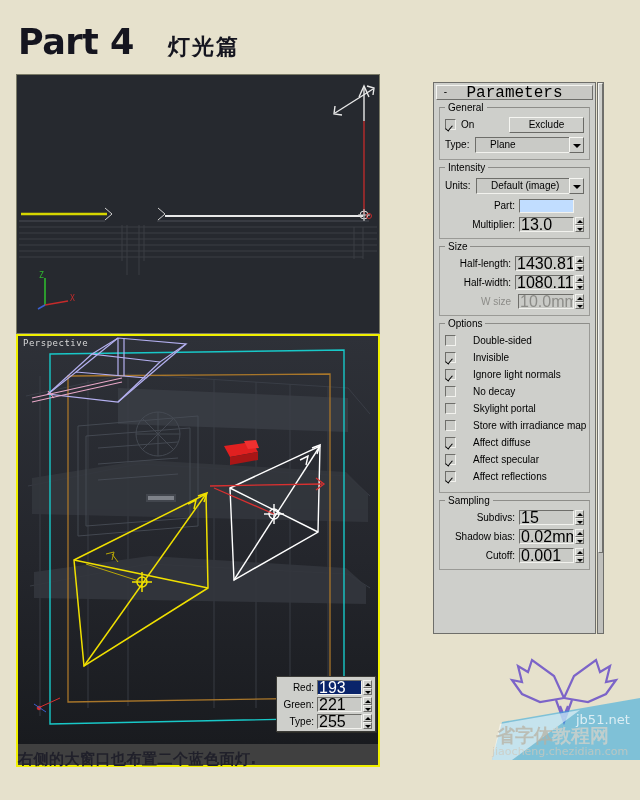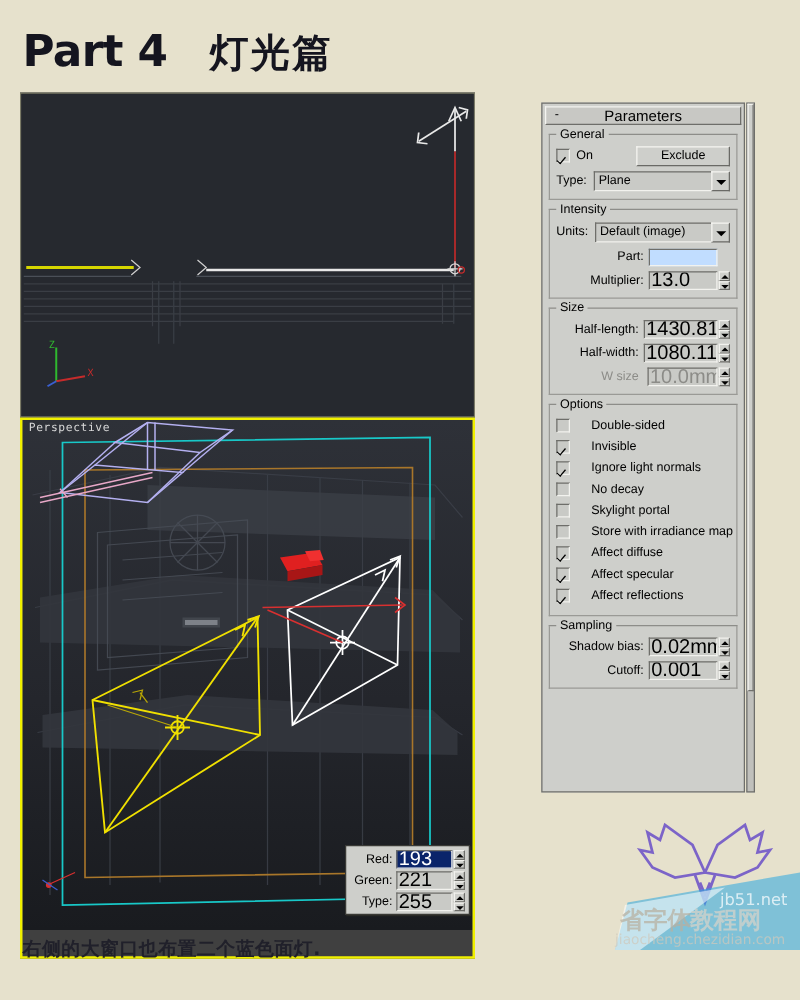--- a/index.html
+++ b/index.html
@@ -13,21 +13,21 @@
 
   
   #title-block { position: absolute; left: 18px; top: 22px; display: flex; align-items: baseline; }
   #title-part {
     font-family: "DejaVu Sans", sans-serif;
     font-size: 35px; font-weight: bold; color: #15151f;
     letter-spacing: -0.5px;
   }
   #title-cn {
     font-family: "DejaVu Sans", sans-serif;
-    font-size: 31px; font-weight: bold; color: #15151f;
+    font-size: 22px; font-weight: bold; color: #15151f;
     margin-left: 34px; letter-spacing: 2px;
   }
 
   
   #viewport-top {
     position: absolute; left: 16px; top: 74px; width: 364px; height: 260px;
     background: #26292f; border: 1px solid #7a7a66;
     overflow: hidden;
   }
   #viewport-persp {
@@ -69,21 +69,21 @@
   .rollout-header {
     margin: 2px; height: 15px; background: #c8c8c4;
     border-top: 1px solid #f4f4f0; border-left: 1px solid #f4f4f0;
     border-right: 1px solid #6e6e6a; border-bottom: 1px solid #6e6e6a;
     display: flex; align-items: center; position: relative;
   }
   .rollout-header .minus {
     position: absolute; left: 3px; top: 1px; width: 11px; height: 11px;
     font-size: 10px; line-height: 10px; text-align: center; color: #000;
   }
-  .rollout-header .rtitle { flex: 1; text-align: center; font-size: 12px; color: #000; }
+  .rollout-header .rtitle { flex: 1; text-align: center; font-size: 16px; color: #000; font-family: Liberation Mono, monospace; }
 
   .group {
     position: relative; margin: 7px 5px 2px 5px;
     border: 1px solid #9a9a96; border-top-color: #8d8d89;
     padding: 9px 5px 6px 5px;
   }
   .group > .glabel {
     position: absolute; left: 5px; top: -6px; background: #cecfcb;
     padding: 0 3px; font-size: 10px; color: #000;
   }
@@ -123,21 +123,21 @@
     background: #cecfcb; border-top: 1px solid #f6f6f2; border-left: 1px solid #f6f6f2;
     border-right: 1px solid #6a6a66; border-bottom: 1px solid #6a6a66;
     height: 16px; line-height: 14px; text-align: center; font-size: 10px; color: #000;
   }
 
   .combo { display: flex; height: 16px; flex: 1; }
   .combo .ctext {
     flex: 1; background: #c9cac6;
     border-top: 1px solid #6e6e6a; border-left: 1px solid #6e6e6a;
     border-right: none; border-bottom: 1px solid #f2f2ee;
-    line-height: 14px; padding-left: 3px; font-size: 10px; white-space: nowrap; overflow: hidden;
+    line-height: 14px; padding-left: 14px; font-size: 10px; white-space: nowrap; overflow: hidden;
   }
   .combo .carrow {
     width: 15px; background: #cecfcb;
     border-top: 1px solid #f6f6f2; border-left: 1px solid #f6f6f2;
     border-right: 1px solid #6a6a66; border-bottom: 1px solid #6a6a66;
     position: relative;
   }
   .combo .carrow::after {
     content: ""; position: absolute; left: 3px; top: 6px;
     border-left: 4px solid transparent; border-right: 4px solid transparent;
@@ -510,20 +510,28 @@
           <div class="chkrow">
             <span class="chk on"></span>
             <span class="lbl">Affect reflections</span>
           </div>
         </div>
     </div>
 
     <div class="group">
       <span class="glabel">Sampling</span>
       <div class="row">
+        <span class="lbl right" style="width:70px; margin-right:4px">Subdivs:</span>
+        <span class="field" style="flex:1">15</span>
+        <span class="spin">
+            <i class="up"></i>
+            <i class="dn"></i>
+          </span>
+      </div>
+      <div class="row">
         <span class="lbl right" style="width:70px; margin-right:4px">Shadow bias:</span>
         <span class="field" style="flex:1">0.02mm</span>
         <span class="spin">
             <i class="up"></i>
             <i class="dn"></i>
           </span>
       </div>
       <div class="row">
         <span class="lbl right" style="width:70px; margin-right:4px">Cutoff:</span>
         <span class="field" style="flex:1">0.001</span>

